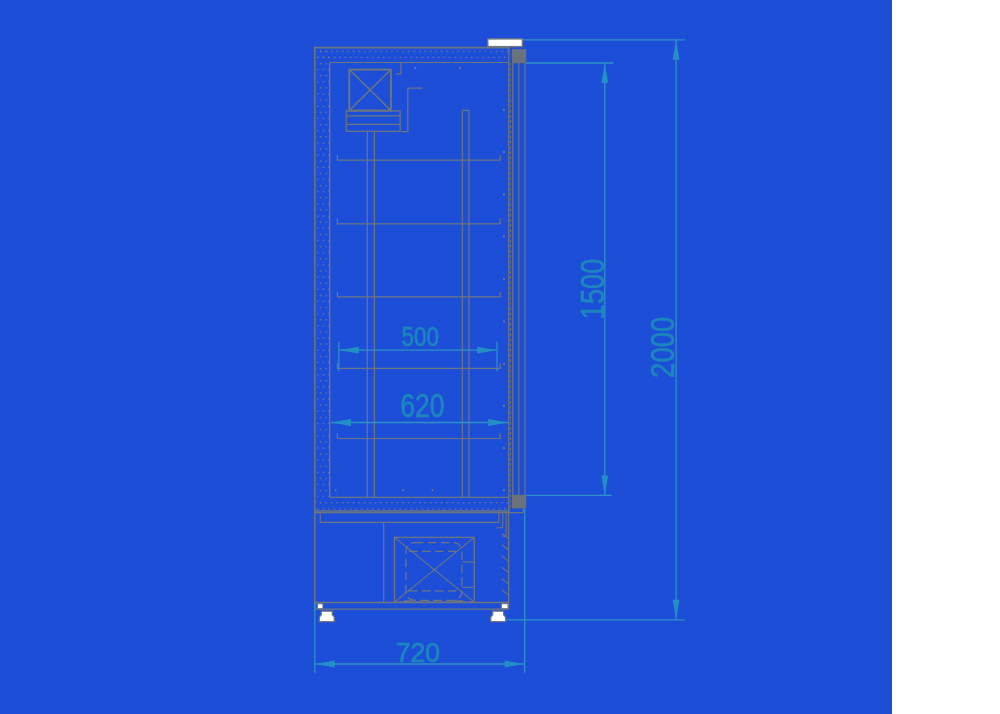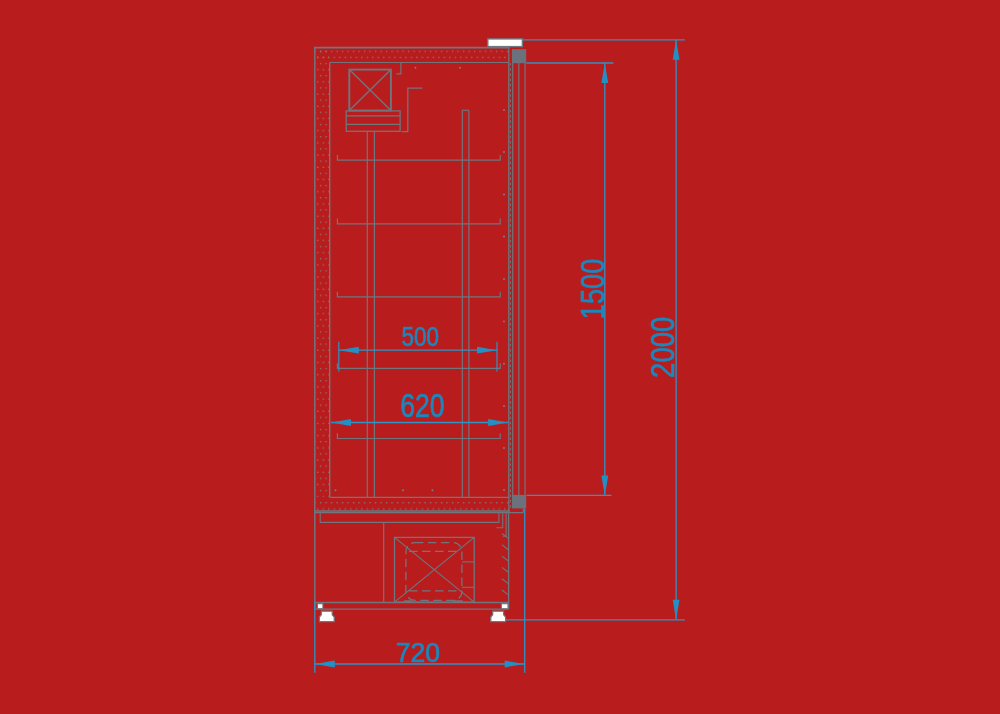--- a/index.html
+++ b/index.html
@@ -1,16 +1,16 @@
 <!DOCTYPE html>
 <html><head>
 <meta charset="utf-8">
 <style>
   html,body{margin:0;padding:0;background:#ffffff;}
-  .wrap{width:1000px;height:714px;position:relative;background:#b91c1c;}
+  .wrap{width:892px;height:714px;position:relative;background:#1d4ed8;}
   text{font-family:"Liberation Sans",sans-serif;}
 </style>
 </head>
 <body>
 <div class="wrap">
 <svg width="1000" height="714" viewBox="0 0 1000 714" xmlns="http://www.w3.org/2000/svg">
 <defs>
   <pattern id="dots" x="0" y="0" width="5.5" height="12.2" patternUnits="userSpaceOnUse">
     <circle cx="1.6" cy="2.6" r="0.78" fill="#7b828a"></circle>
     <circle cx="4.35" cy="8.7" r="0.78" fill="#7b828a"></circle>

